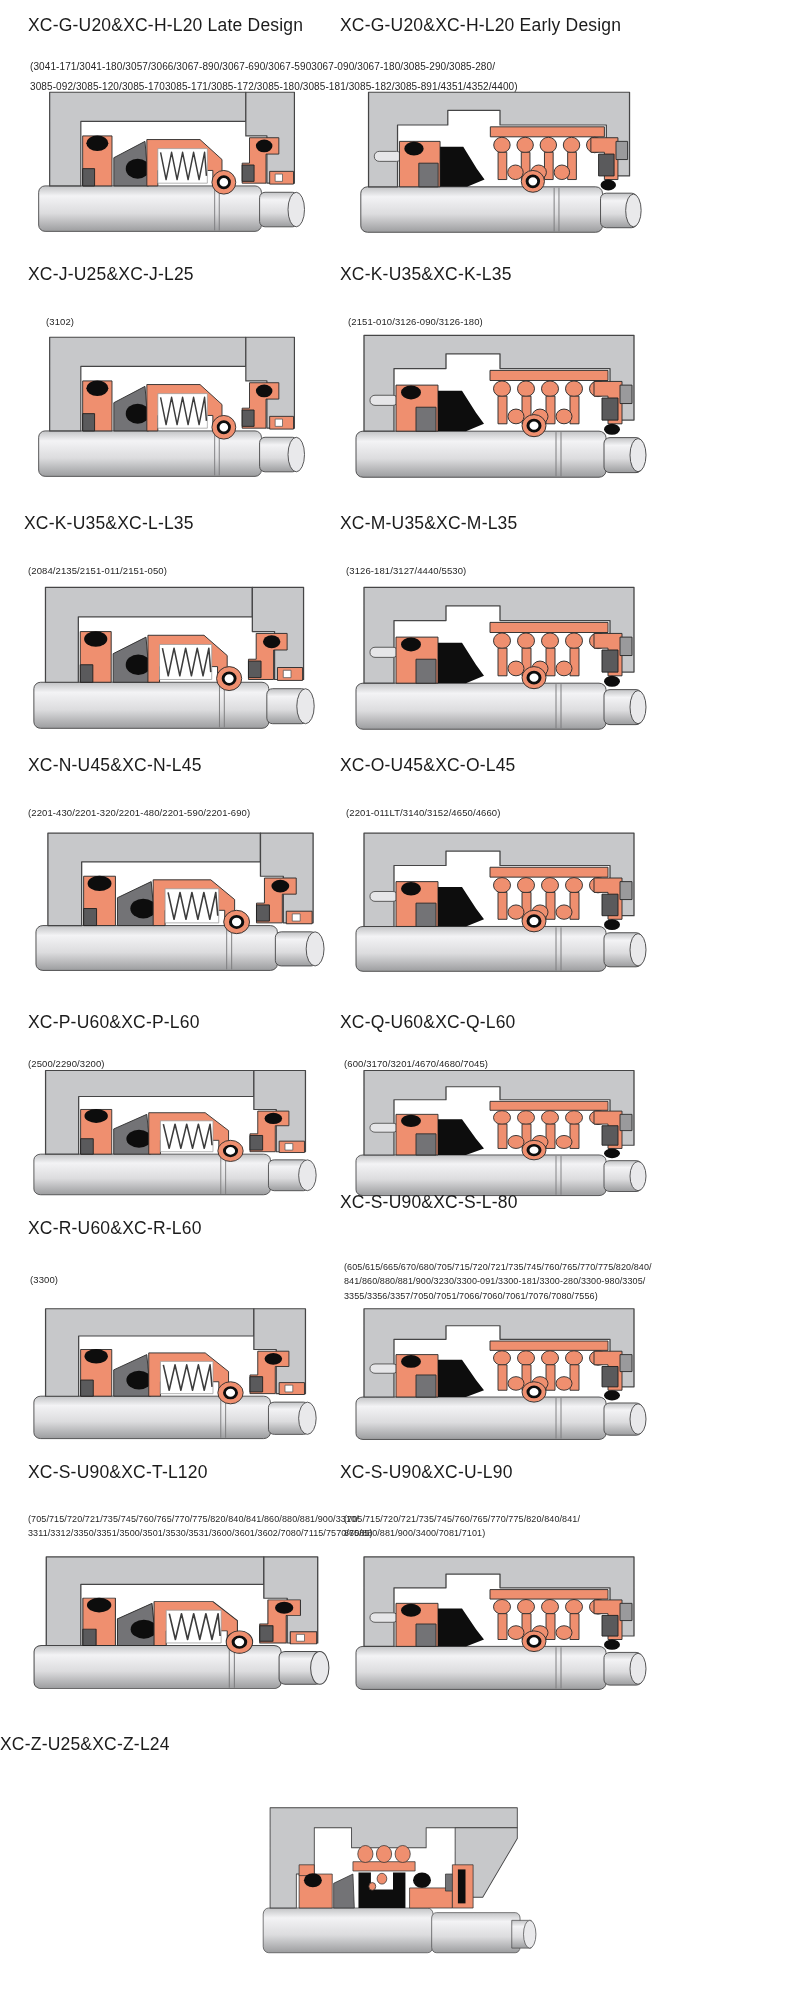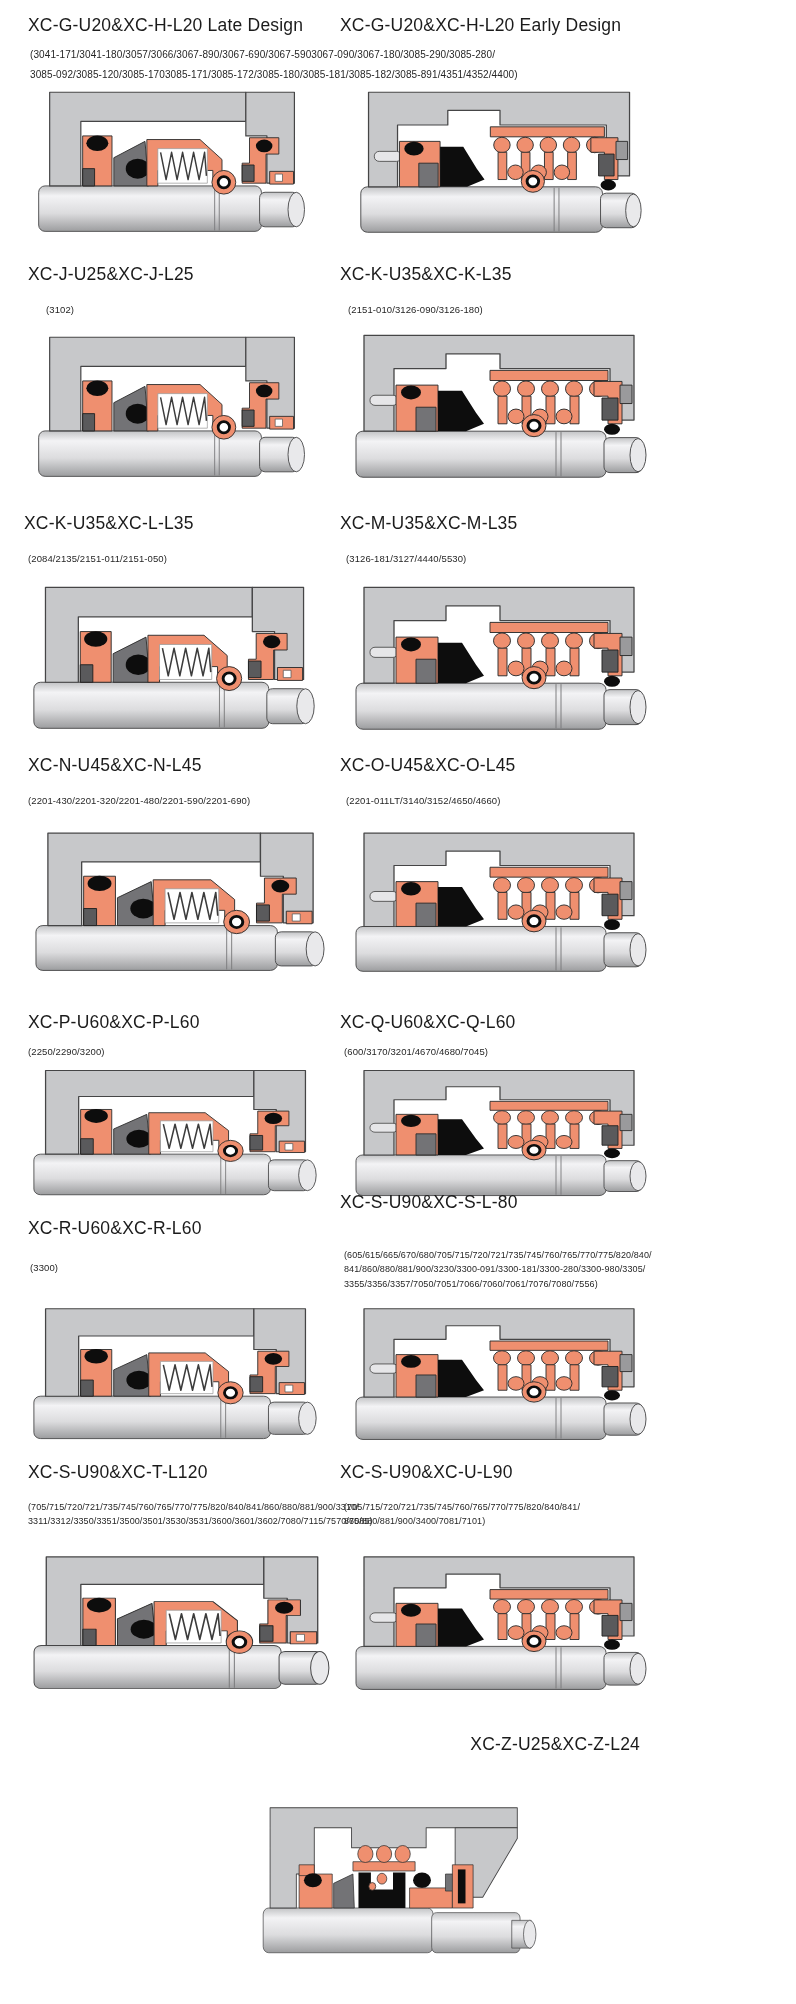--- a/index.html
+++ b/index.html
@@ -6,25 +6,25 @@
   .page {
     position:relative; width:796px; height:2004px; background:#ffffff;
     font-family:Liberation Sans, sans-serif; overflow:hidden;
   }
   .title {
     position:absolute; font-size:17.5px; color:#1b1b1b;
     letter-spacing:0.2px; white-space:nowrap;
   }
   .models {
     position:absolute; font-size:9.5px; color:#262626;
-    line-height:1.75; white-space:pre-line; letter-spacing:0.1px;
+    line-height:1.75; white-space:pre-line; letter-spacing:0.1px;margin-top:12px;
   }
   .models.big  { font-size:10px;  line-height:2.0; }
   .models.small{ font-size:9px;   line-height:1.6; }
-  .center { left:0; width:640px; text-align:right; }
+  .center { left:0; width:640px; text-align:left; }
   .diag { position:absolute; }
   .defs-holder { position:absolute; width:0; height:0; overflow:hidden; }
 </style>
 </head>
 <body>
 
 <div class="page">
 
   <svg class="defs-holder" aria-hidden="true">
     <defs>
@@ -159,21 +159,21 @@
   <div class="models" style="left:346px;top:793px">(2201-011LT/3140/3152/4650/4660)</div>
   <svg class="diag" style="left:32px;top:826px" width="298" height="148" viewBox="0 0 300 165" preserveAspectRatio="none">
       <use href="#sealA"></use>
     </svg>
   <svg class="diag" style="left:350px;top:826px" width="300" height="148" viewBox="0 0 300 165" preserveAspectRatio="none">
       <use href="#sealB"></use>
     </svg>
 
   <div class="title" style="left:28px;top:1012px">XC-P-U60&amp;XC-P-L60</div>
   <div class="title" style="left:340px;top:1012px">XC-Q-U60&amp;XC-Q-L60</div>
-  <div class="models" style="left:28px;top:1044px">(2250/2290/3200)</div>
+  <div class="models" style="left:28px;top:1044px">(2500/2290/3200)</div>
   <div class="models" style="left:344px;top:1044px">(600/3170/3201/4670/4680/7045)</div>
   <svg class="diag" style="left:30px;top:1064px" width="292" height="134" viewBox="0 0 300 165" preserveAspectRatio="none">
       <use href="#sealA"></use>
     </svg>
   <svg class="diag" style="left:350px;top:1064px" width="300" height="134" viewBox="0 0 300 165" preserveAspectRatio="none">
       <use href="#sealB"></use>
     </svg>
 
   <div class="title" style="left:28px;top:1218px">XC-R-U60&amp;XC-R-L60</div>
   <div class="title" style="left:340px;top:1192px">XC-S-U90&amp;XC-S-L-80</div>

